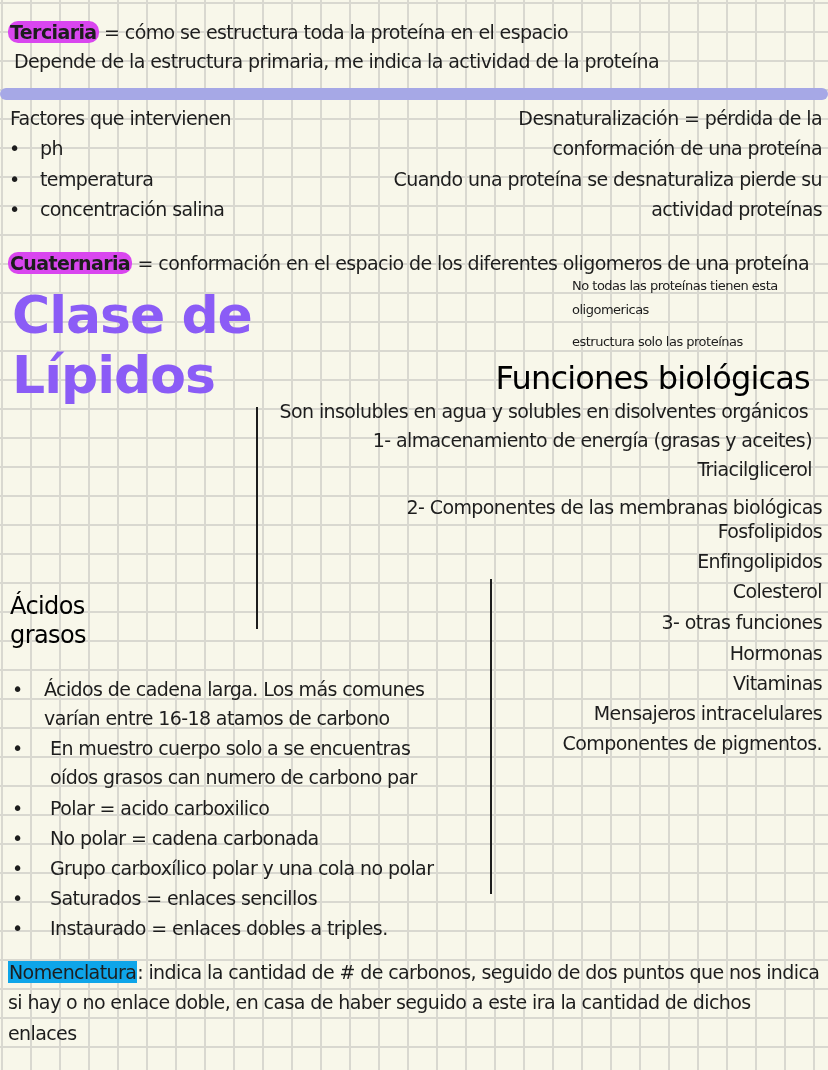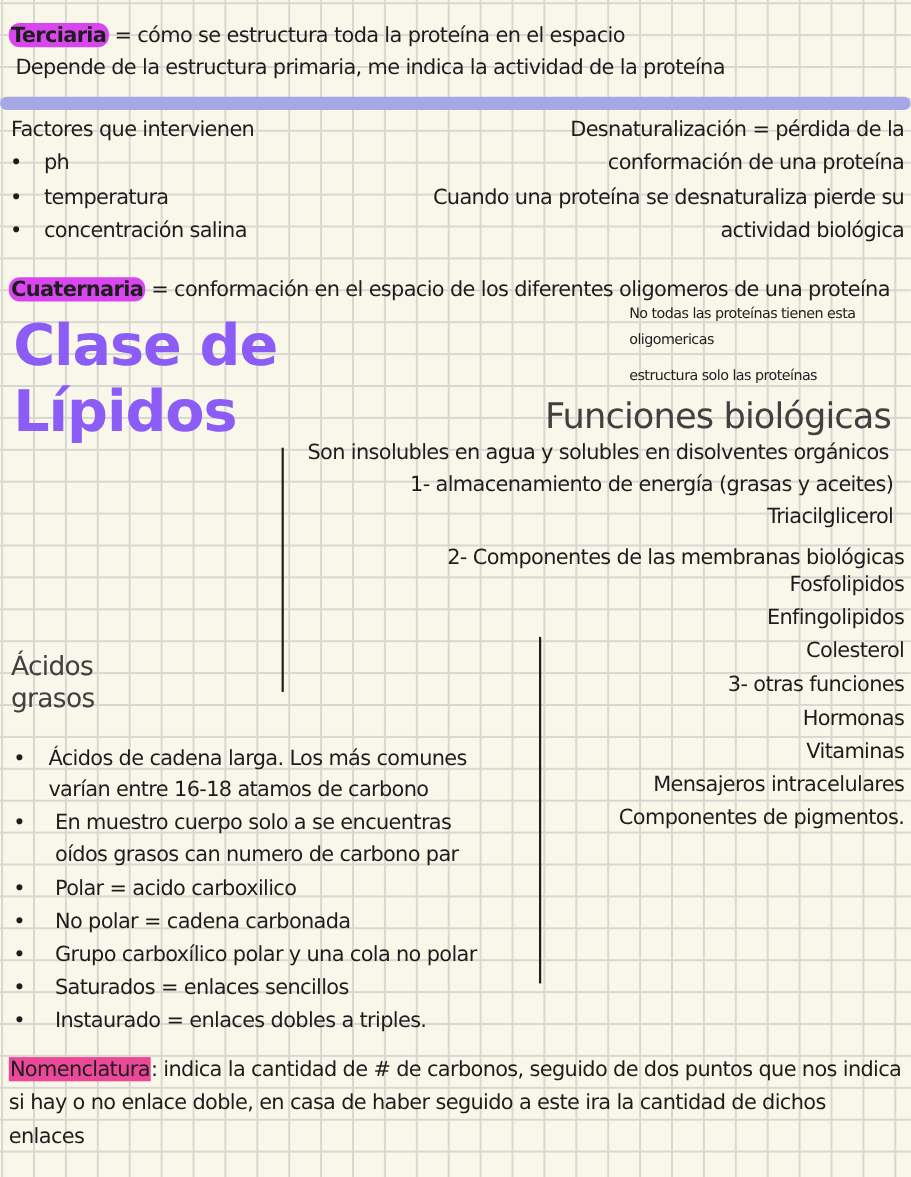--- a/index.html
+++ b/index.html
@@ -10,25 +10,25 @@
       linear-gradient(to right, #d9d8d0 1.5px, transparent 1.5px),
       linear-gradient(to bottom, #d9d8d0 1.5px, transparent 1.5px);
     background-size: 29px 29px;
     background-position: 1px 2px;
     font-family: "DejaVu Sans", sans-serif;
     color: #1d1d1d;
   }
   .t { position: absolute; white-space: nowrap; font-size: 19px; line-height: 24px; letter-spacing: -0.6px; }
   .r { text-align: right; }
   .small { font-size: 13px; line-height: 12px; letter-spacing: -0.5px; }
-  .purple { color: #404040; }
+  .purple { color: #000000; }
   .hl-blue {
     background: #d946ef; border-radius: 10px; padding: 0 2px; margin-left: -4px; font-weight: bold;
   }
-  .hl-purple { background: #ec4899; padding: 0 1px; }
+  .hl-purple { background: #0ea5e9; padding: 0 1px; }
   .band {
     position: absolute; left: 0; top: 88px; width: 828px; height: 12px;
     background: #a6a8e6; border-radius: 6px;
   }
   .vline { position: absolute; width: 2px; background: #1d1d1d; }
   .bullet { position: absolute; font-size: 19px; line-height: 24px; }
   .title-big {
     position: absolute; font-size: 52px; line-height: 54px; letter-spacing: -1px;
     color: #8b5cf6;
     font-weight: bold;
@@ -48,21 +48,21 @@
 <div class="bullet" style="left:9px; top:136px;">•</div>
 <div class="t" style="left:40px; top:136px;">ph</div>
 <div class="bullet" style="left:9px; top:167px;">•</div>
 <div class="t" style="left:40px; top:167px;">temperatura</div>
 <div class="bullet" style="left:9px; top:197px;">•</div>
 <div class="t" style="left:40px; top:197px;">concentración salina</div>
 
 <div class="t r" style="right:6px; top:106px;">Desnaturalización = pérdida de la</div>
 <div class="t r" style="right:6px; top:136px;">conformación de una proteína</div>
 <div class="t r" style="right:6px; top:167px;">Cuando una proteína se desnaturaliza pierde su</div>
-<div class="t r" style="right:6px; top:197px;">actividad biológica</div>
+<div class="t r" style="right:6px; top:197px;">actividad proteínas</div>
 
 <div class="t" style="left:12px; top:251px;">
   <span class="hl-blue">Cuaternaria</span><span> = conformación en el espacio de los diferentes oligomeros de una proteína</span>
 </div>
 <div class="t small" style="left:572px; top:280px;">No todas las proteínas tienen esta</div>
 <div class="t small" style="left:572px; top:292px;margin-top:44px;">estructura solo las proteínas</div>
 <div class="t small" style="left:572px; top:304px;">oligomericas</div>
 
 <div class="title-big" style="left:12px; top:288px;">Clase de</div>
 <div class="title-big" style="left:12px; top:348px;">Lípidos</div>

